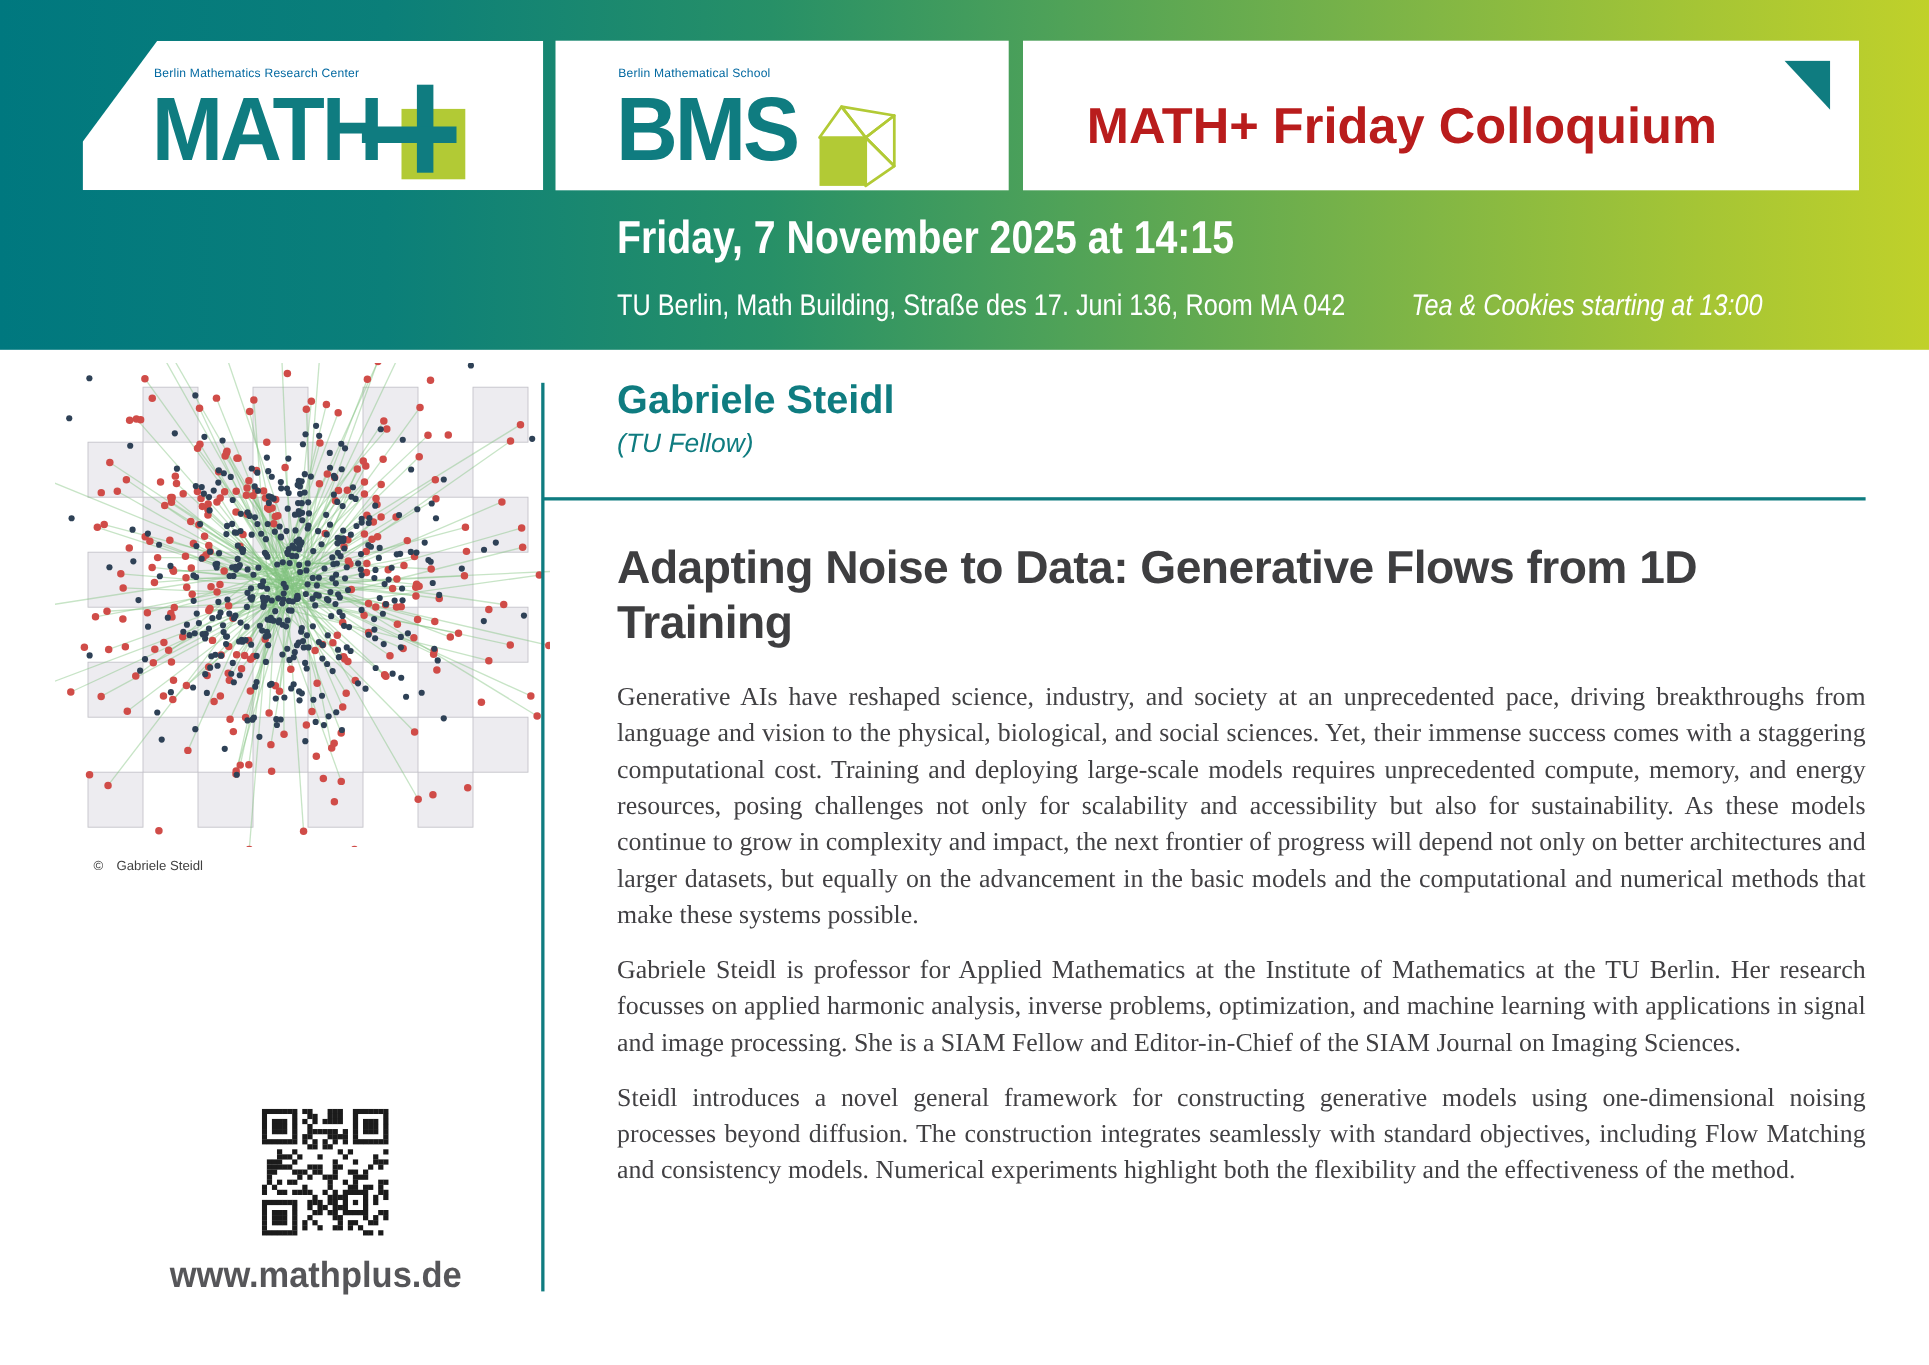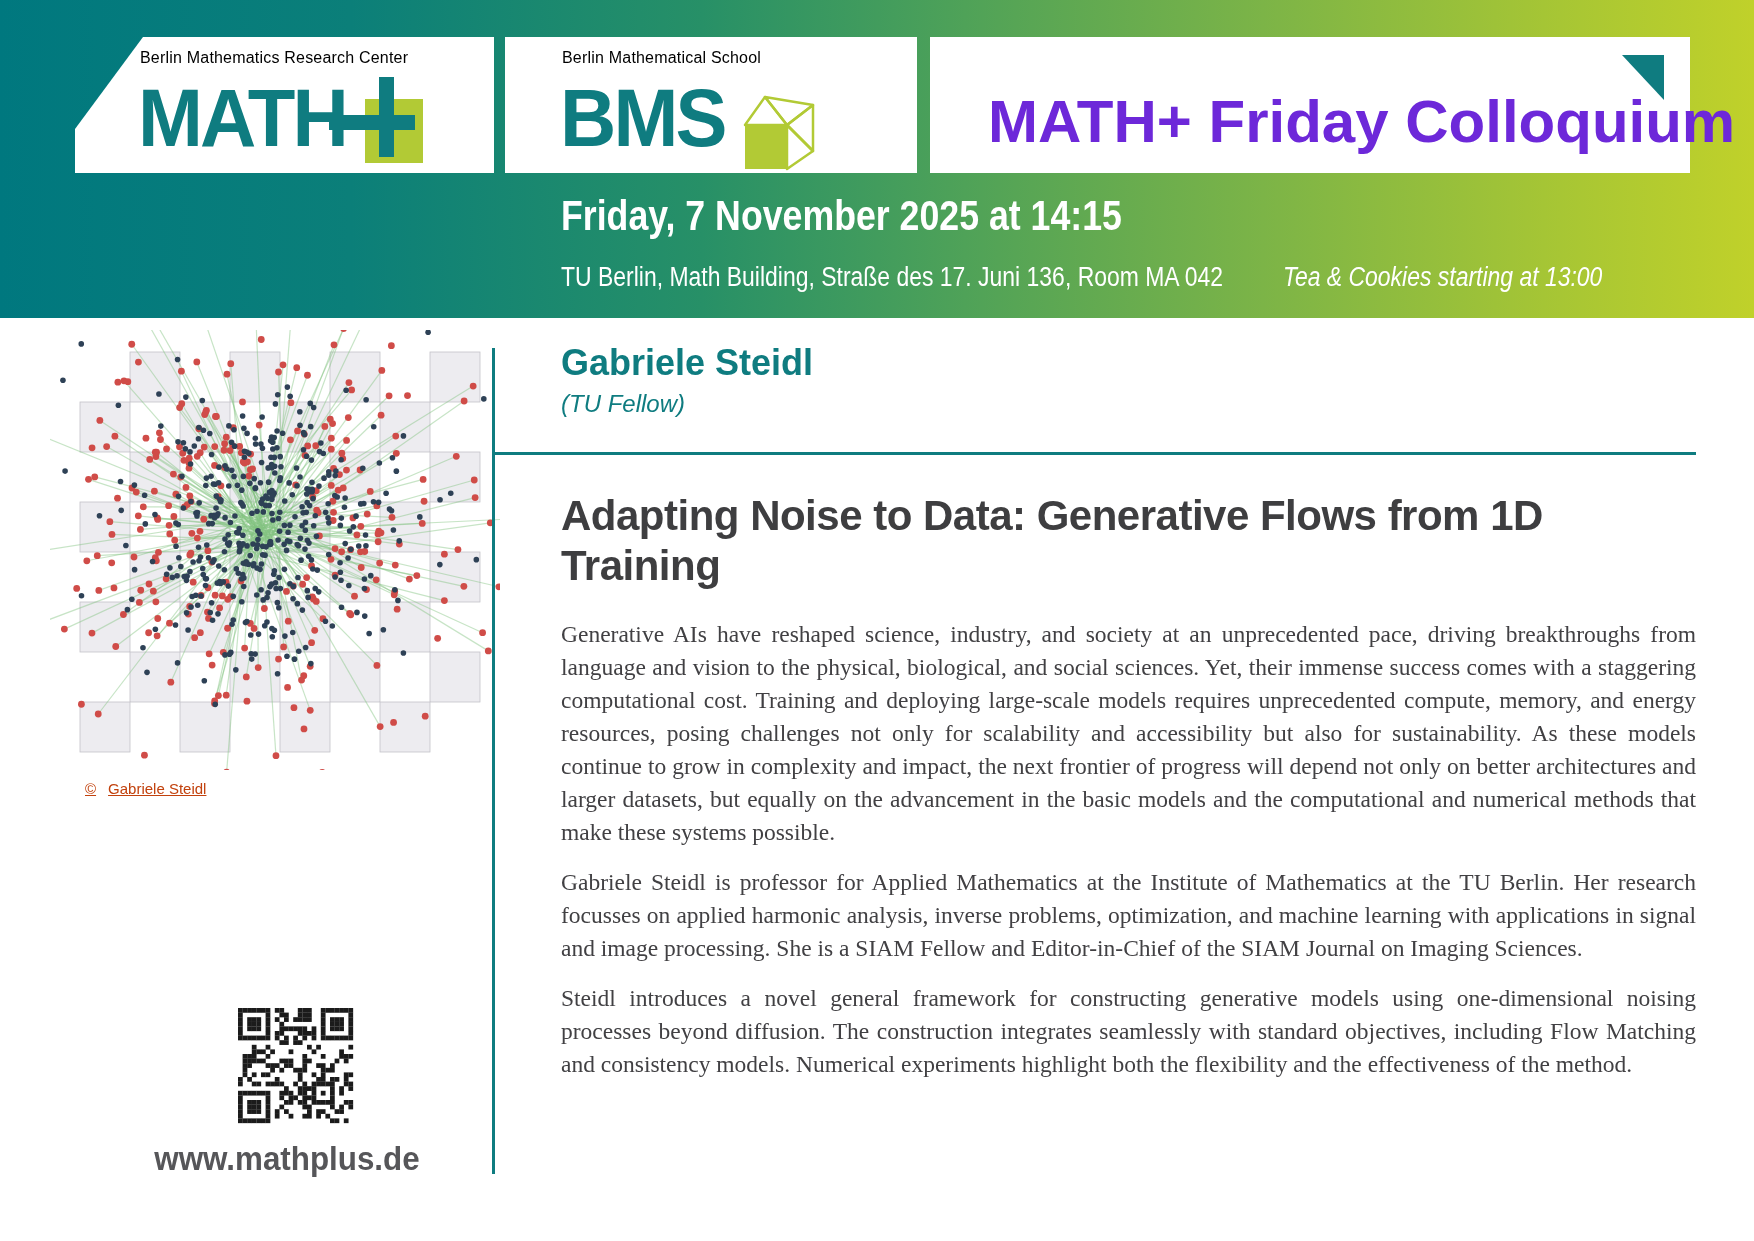--- a/index.html
+++ b/index.html
@@ -6,42 +6,42 @@
   .page{position:relative;width:1754px;height:1241px;background:#ffffff;overflow:hidden;
         font-family:"Liberation Sans",sans-serif;}
 
   
   .header{position:absolute;left:0;top:0;width:1754px;height:318px;
     background:linear-gradient(90deg,#00787f 0%,#0b7f79 20%,#279067 40%,#4fa258 55%,#7cb447 72%,#a5c535 88%,#c0d12a 100%);}
   .wbox{position:absolute;top:37px;height:136px;background:#fff;}
   .box-mathplus{left:75px;width:419px;clip-path:polygon(68px 0,100% 0,100% 100%,0 100%,0 92px);}
   .box-bms{left:505px;width:412px;}
   .box-title{left:930px;width:760px;}
-  .org-label{position:absolute;left:65px;top:12px;font-size:16px;color:#000000;letter-spacing:.2px;white-space:nowrap;}
+  .org-label{position:absolute;left:65px;top:24px;font-size:11px;color:#0369a1;letter-spacing:.2px;white-space:nowrap;}
   .bms .org-label{left:57px;}
   .logo-word{position:absolute;left:63px;top:40px;font-size:82px;font-weight:bold;color:#0f7c80;
     line-height:1;letter-spacing:-3px;transform:scaleX(0.95);transform-origin:left top;white-space:nowrap;}
   .bms .logo-word{left:55px;}
   .plus-square{position:absolute;left:290px;top:62px;width:58px;height:64px;background:#b2ca35;}
   .plus-v{position:absolute;left:14px;top:-22px;width:15px;height:80px;background:#0f7c80;}
   .plus-h{position:absolute;left:-36px;top:16px;width:86px;height:15px;background:#0f7c80;}
   .cube-svg{position:absolute;left:232px;top:58px;}
   .corner-triangle{position:absolute;top:18px;right:26px;width:42px;height:45px;background:#0f7c80;
     clip-path:polygon(0 0,100% 0,100% 100%);}
-  .colloquium{position:absolute;left:58px;top:50px;font-size:60px;font-weight:bold;color:#6d28d9;white-space:nowrap;}
+  .colloquium{position:absolute;left:58px;top:50px;font-size:46px;font-weight:bold;color:#b91c1c;white-space:nowrap;}
   .date-line{position:absolute;left:561px;top:192px;font-size:42px;font-weight:bold;color:#fff;
     transform:scaleX(0.85);transform-origin:left top;white-space:nowrap;}
   .venue-line{position:absolute;left:561px;top:262px;font-size:27px;color:#fff;
     transform:scaleX(0.85);transform-origin:left top;white-space:nowrap;}
   .tea-line{position:absolute;left:1283px;top:262px;font-size:27px;font-style:italic;color:#fff;
     transform:scaleX(0.85);transform-origin:left top;white-space:nowrap;}
 
   
   .scatter-svg{position:absolute;left:50px;top:330px;}
-  .credit{position:absolute;left:85px;top:780px;font-size:15px;color:#c2410c;text-decoration:underline;}
+  .credit{position:absolute;left:85px;top:780px;font-size:12px;color:#404040;}
   .credit .sym{margin-right:12px;}
   .qr-svg{position:absolute;left:238px;top:1008px;}
   .site{position:absolute;left:122px;top:1140px;width:330px;text-align:center;
     font-size:33px;font-weight:bold;color:#565659;transform:scaleX(0.95);transform-origin:center top;}
 
   
   .vline{position:absolute;left:492px;top:348px;width:3px;height:826px;background:#0f7c80;}
   .content{position:absolute;left:561px;top:344px;width:1135px;}
   .speaker-name{margin:0;font-size:36px;font-weight:bold;color:#0f7c80;line-height:1.05;}
   .affiliation{margin:8px 0 0 0;font-size:24px;font-style:italic;color:#0f7c80;}

